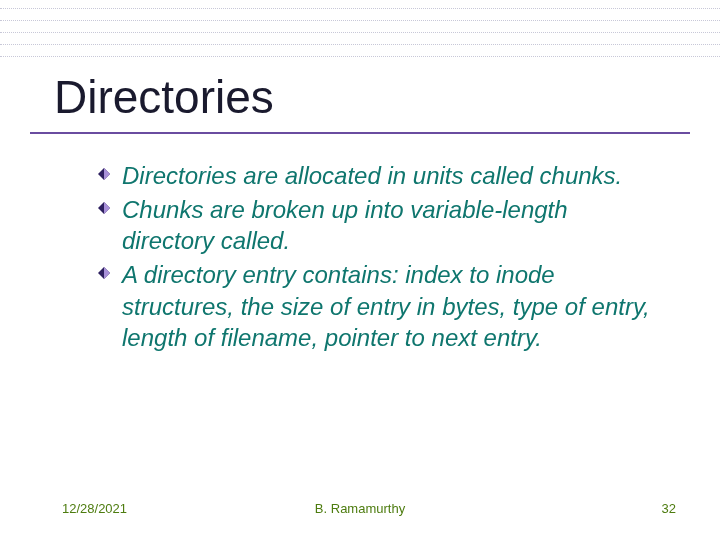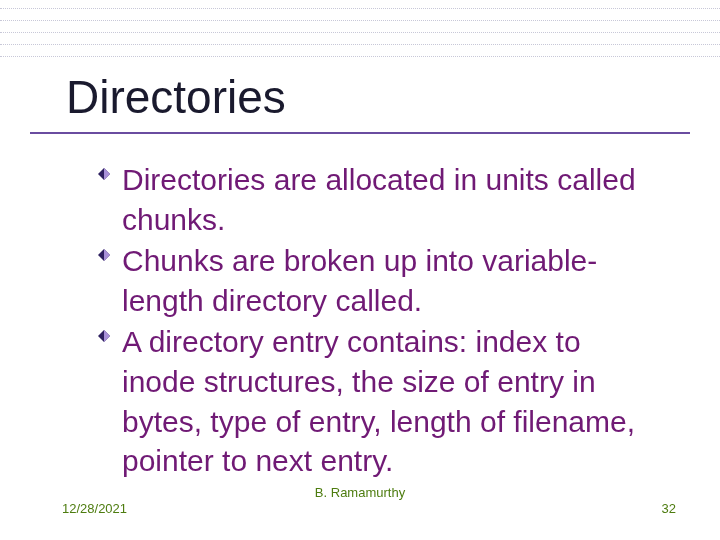--- a/index.html
+++ b/index.html
@@ -32,43 +32,43 @@
     padding: 0;
   }
   .title {
     position: absolute;
     top: 70px;
     left: 54px;
     font-size: 46px;
     font-weight: 400;
     color: #1a1a2e;
     letter-spacing: 0px;
-    margin-left: 12px;
   }
   .title-underline {
     position: absolute;
     top: 132px;
     left: 30px;
     right: 30px;
     height: 0;
     border-top: 2px solid #6a4ca0;
   }
   .content {
     position: absolute;
     top: 160px;
     left: 98px;
     right: 60px;
   }
   .bullet-item {
     position: relative;
-    font-size: 30px;
+    font-size: 24px;
     line-height: 1.32;
-    color: #701a75;
+    color: #0f766e;
     padding-left: 24px;
     margin-bottom: 2px;
+    font-style: italic;
   }
   .bullet-marker {
     position: absolute;
     left: 0;
     top: 8px;
     width: 12px;
     height: 12px;
   }
   .bullet-marker svg { display: block; }
   .footer {
@@ -82,21 +82,21 @@
   }
   .footer-date {
     position: absolute;
     left: 62px;
     bottom: 0;
   }
   .footer-author {
     position: absolute;
     left: 50%;
     transform: translateX(-50%);
-    bottom: 16px;
+    bottom: 0;
   }
   .footer-page {
     position: absolute;
     right: 44px;
     bottom: 0;
     text-align: right;
   }
 </style>
 </head>
 <body>

